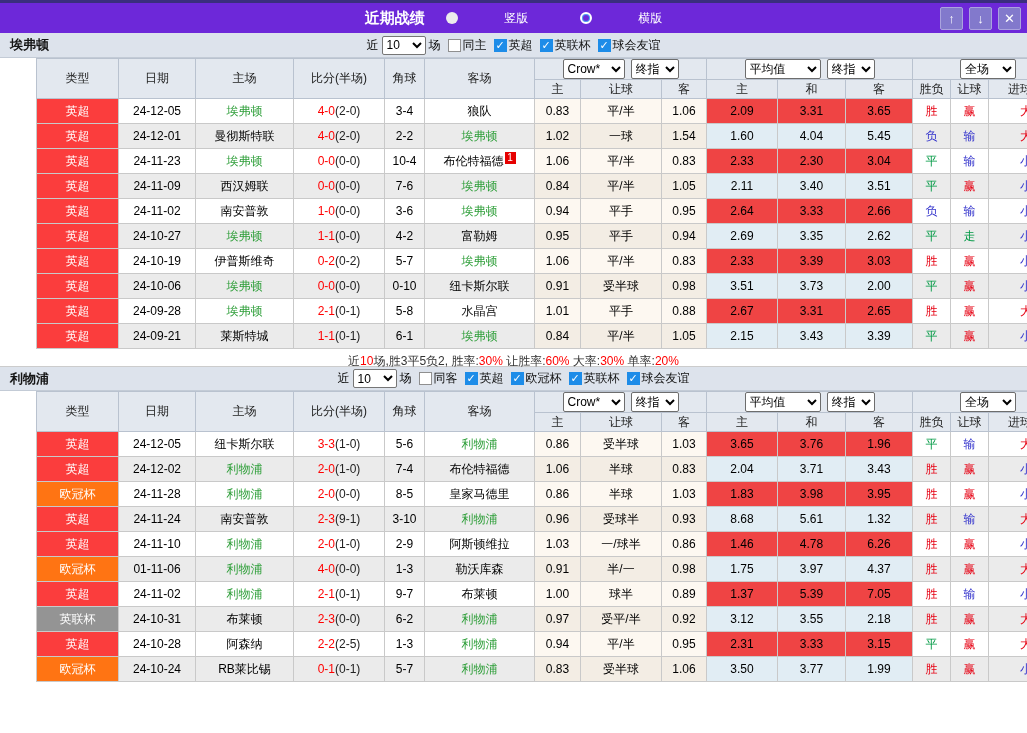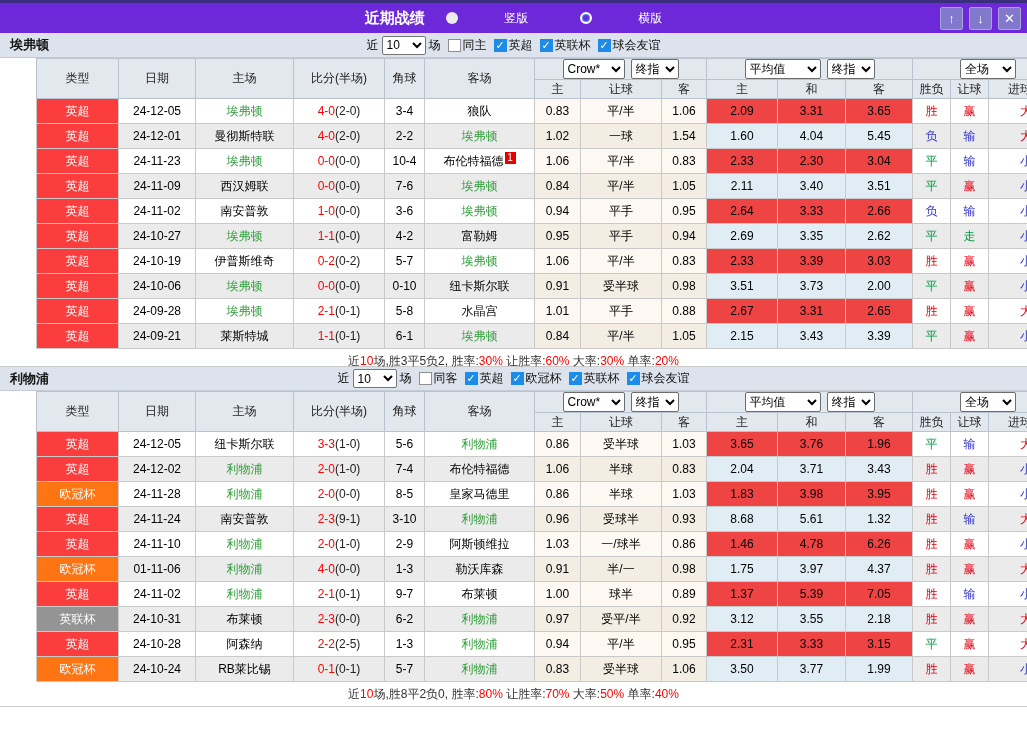--- a/index.html
+++ b/index.html
@@ -537,14 +537,13 @@
           <td class="c-od">1.06</td>
           <td class="c-eu">3.50</td>
           <td class="c-eu">3.77</td>
           <td class="c-eu">1.99</td>
           <td class="c-plain" style="color: rgb(230, 0, 18);">胜</td>
           <td class="c-plain" style="color: rgb(230, 0, 18);">赢</td>
           <td class="c-plain" style="color: rgb(51, 51, 204);">小</td>
         </tr>
       </tbody>
   </table>
-  <div class="summary sm-1"><span class="">近</span><span class="red">10</span><span class="">场,胜8平2负0, 胜率:</span><span class="red">80%</span><span class=""> 让胜率:</span><span class="red">70%</span><span class=""> 大率:</span><span class="red">50%</span><span class=""> 单率:</span><span class="red">40%</span></div>
 </div>
 
 </body></html>

